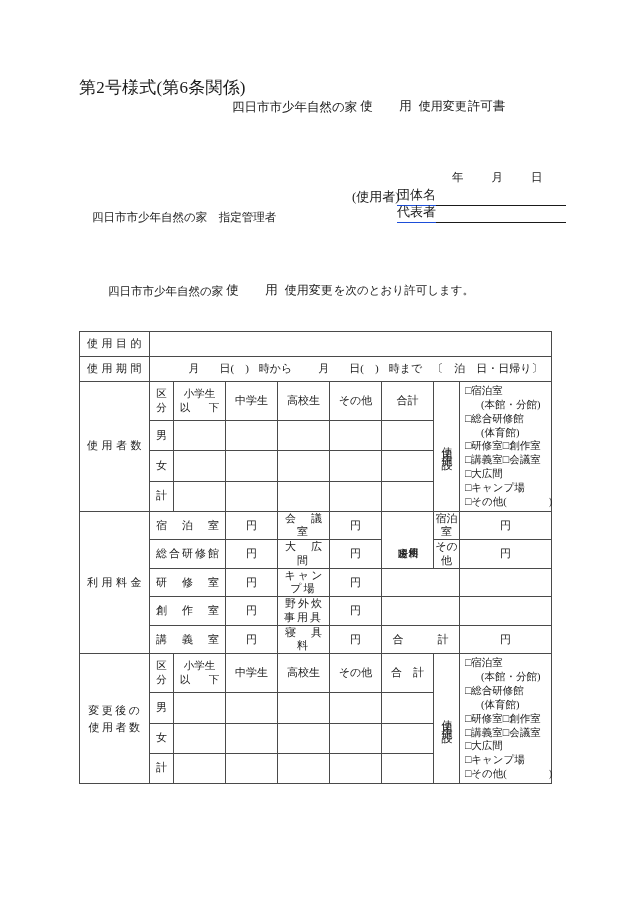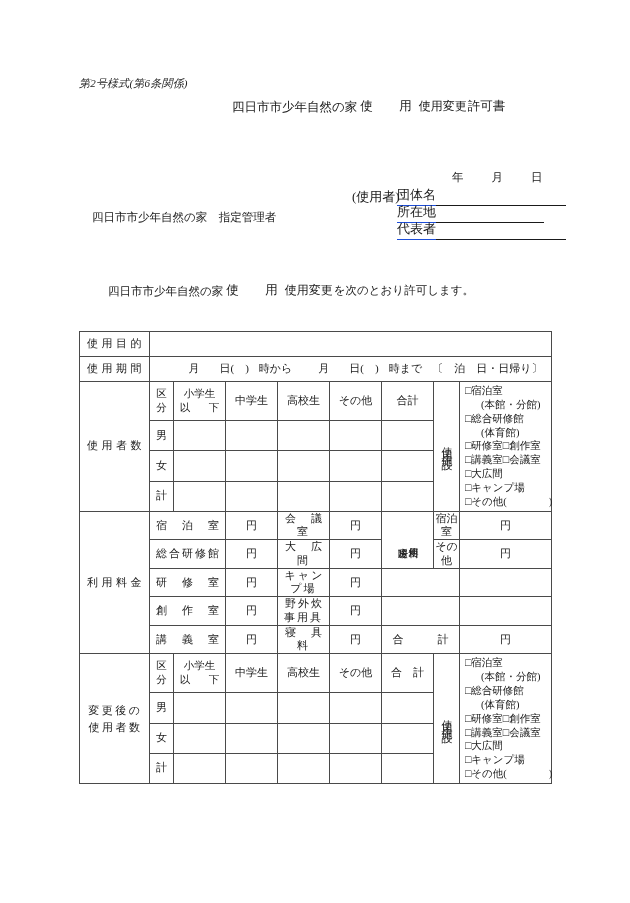--- a/index.html
+++ b/index.html
@@ -15,24 +15,23 @@
     color: #1a1a1a;
     font-size: 11px;
     overflow: hidden;
   }
 
   
   #form-no {
     position: absolute;
     left: 79px;
     top: 76px;
-    font-size: 11px;
+    font-size: 17px;
     letter-spacing: 0.2px;
     white-space: nowrap;
-    font-style: italic;
   }
 
   
   #doc-title {
     position: absolute;
     left: 232px;
     top: 98px;
     display: flex;
     align-items: center;
     font-size: 12.5px;
@@ -226,25 +225,20 @@
   <span>年</span><span class="d-sp"></span><span>月</span><span class="d-sp"></span><span>日</span>
 </div>
 
 <div id="addressee">四日市市少年自然の家　指定管理者</div>
 
 <div id="applicant">
   <div class="ap-row">
     <span class="ap-pre">(使用者)</span>
     <span class="ap-lbl">団体名</span>
     <span class="ap-rule w-wide"></span>
-  </div>
-  <div class="ap-row">
-    <span class="ap-pre"></span>
-    <span class="ap-lbl">所在地</span>
-    <span class="ap-rule w-mid"></span>
   </div>
   <div class="ap-row">
     <span class="ap-pre"></span>
     <span class="ap-lbl">代表者</span>
     <span class="ap-rule w-wide"></span>
   </div>
 </div>
 
 <div id="permit-line">
   <span>四日市市少年自然の家</span>

